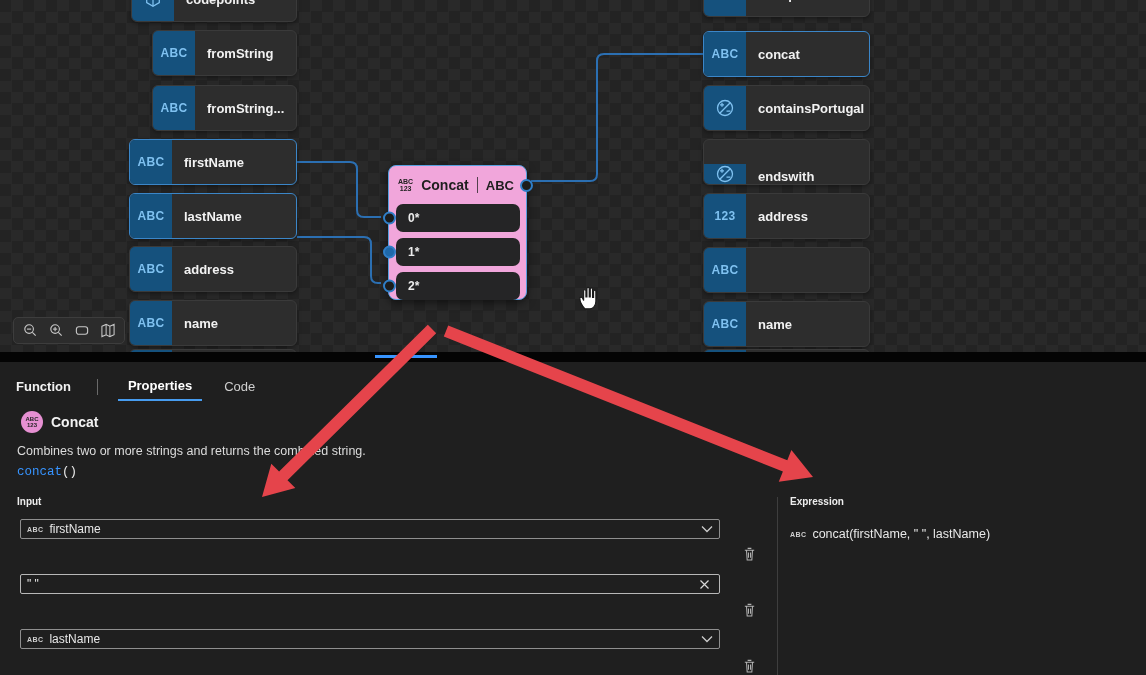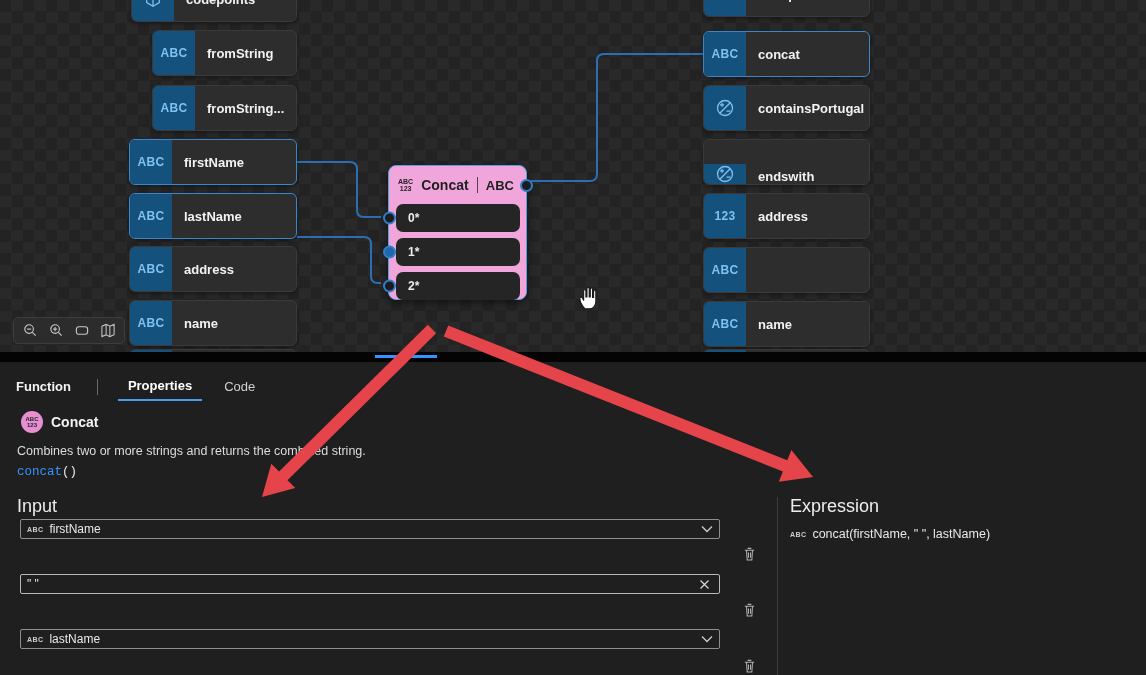--- a/index.html
+++ b/index.html
@@ -78,21 +78,21 @@
     width:22px; height:22px; border-radius:50%; background:#e690d2; color:#232323;
     display:flex; flex-direction:column; align-items:center; justify-content:center;
     font-size:6px; line-height:6px; font-weight:bold;
   }
   .fn-name { font-size:14px; font-weight:bold; color:#f2f2f2; }
   .fn-desc { position:absolute; left:17px; top:82px; font-size:12.5px; color:#dcdcdc; }
   .fn-sig { position:absolute; left:17px; top:103px; font-size:12.5px; font-family:Liberation Mono, monospace; }
   .fn-sig .sig-name { color:#3794ff; }
   .fn-sig .sig-parens { color:#e8e8e8; }
 
-  .sec-label { position:absolute; font-size:18px; font-weight:normal; color:#ededed; }
+  .sec-label { position:absolute; font-size:10px; font-weight:bold; color:#ededed; }
   .field {
     position:absolute; left:20px; width:700px; height:20px;
     border:1px solid #8f8f8f; border-radius:2px; background:#1f1f1f;
     display:flex; align-items:center; padding:0 6px; gap:6px; color:#e8e8e8;
   }
   .type-pre { font-size:7px; font-weight:bold; color:#cfcfcf; letter-spacing:.4px; }
   .field-val { font-size:12px; white-space:pre; }
   .field .chev { margin-left:auto; display:flex; align-items:center; }
   .field .dismiss { margin-left:auto; display:flex; align-items:center; padding:0 3px; }
   .trash { position:absolute; width:18px; height:18px; color:#b3b3b3; display:flex; align-items:center; justify-content:center; }

